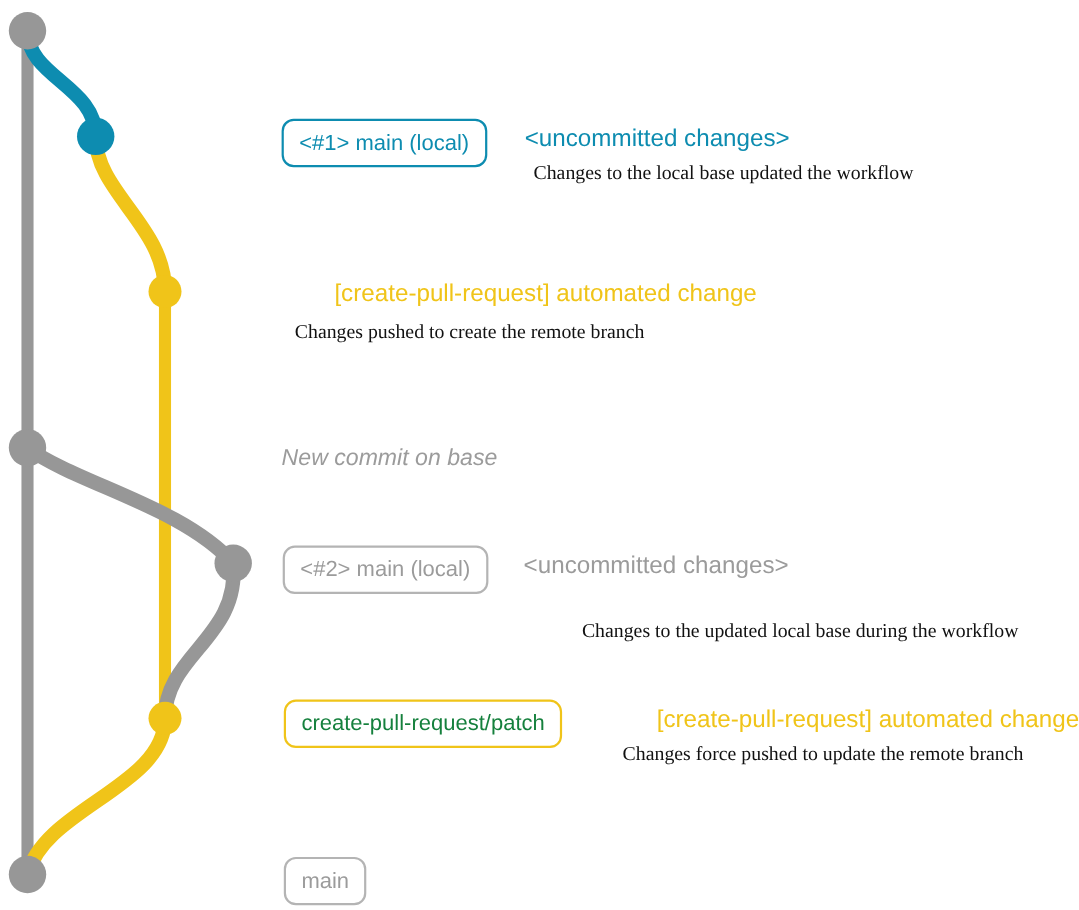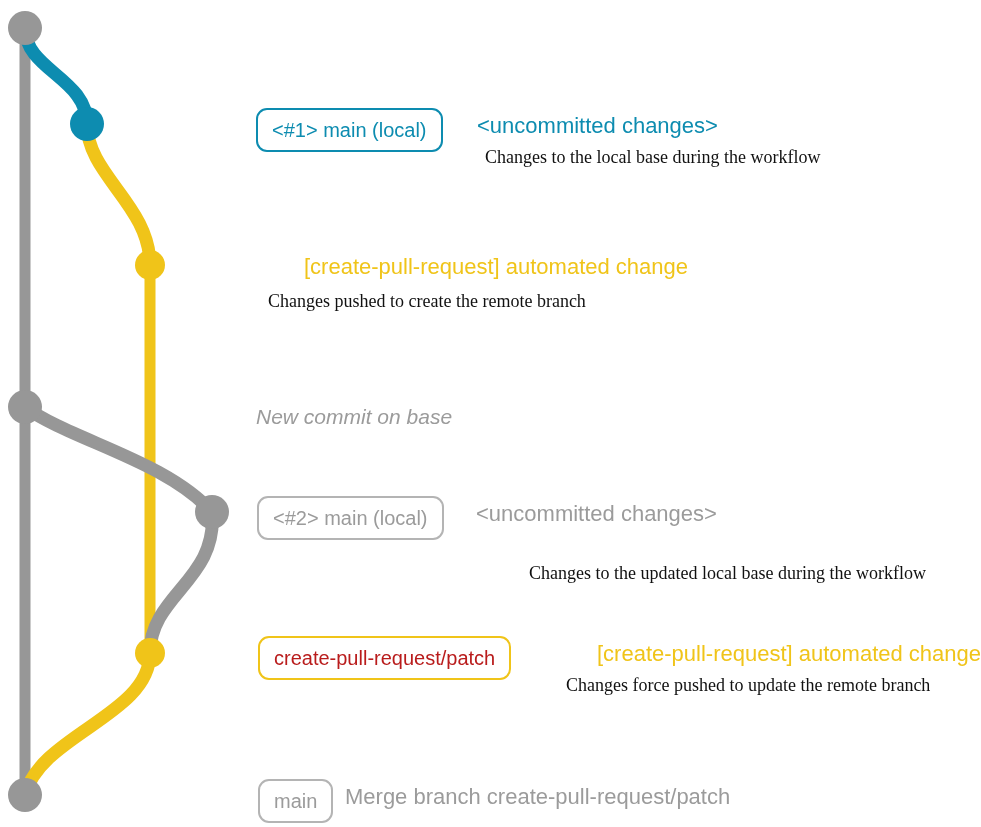--- a/index.html
+++ b/index.html
@@ -48,21 +48,21 @@
     border-radius: 11px;
     font-family: "Liberation Sans", sans-serif;
     font-size: 20px;
     line-height: 1;
     white-space: nowrap;
     background: transparent;
     cursor: default;
   }
   .badge.teal   { color: #0d8cb0; border-color: #0d8cb0; }
   .badge.gray   { color: #9b9b9b; border-color: #b4b4b4; }
-  .badge.yellow { color: #b91c1c; border-color: #f0c419; }
+  .badge.yellow { color: #15803d; border-color: #f0c419; }
 
   
   .subject {
     position: absolute;
     white-space: nowrap;
     font-family: "Liberation Sans", sans-serif;
     font-size: 22px;
     line-height: 1;
   }
   .subject.teal   { color: #0d8cb0; }
@@ -104,31 +104,30 @@
     <circle cx="150" cy="265" r="15" fill="#f0c419"></circle>
     <circle cx="25" cy="407" r="17" fill="#979797"></circle>
     <circle cx="212" cy="512" r="17" fill="#979797"></circle>
     <circle cx="150" cy="653" r="15" fill="#f0c419"></circle>
     <circle cx="25" cy="795" r="17" fill="#979797"></circle>
   </svg>
 
 
   <div class="badge teal" style="left:256px; top:108px;">&lt;#1&gt; main (local)</div>
   <div class="subject teal" style="left:477px; top:115px;">&lt;uncommitted changes&gt;</div>
-  <div class="desc" style="left:485px; top:148px;">Changes to the local base during the workflow</div>
+  <div class="desc" style="left:485px; top:148px;">Changes to the local base updated the workflow</div>
 
   <div class="subject yellow" style="left:256px; top:256px;">[create-pull-request] automated change</div>
   <div class="desc" style="left:268px; top:292px;">Changes pushed to create the remote branch</div>
 
   <div class="plain-label" style="left:256px; top:406px;font-style:italic;">New commit on base</div>
 
   <div class="badge gray" style="left:257px; top:496px;">&lt;#2&gt; main (local)</div>
   <div class="subject gray" style="left:476px; top:503px;">&lt;uncommitted changes&gt;</div>
   <div class="desc" style="left:485px; top:564px;margin-left:44px;">Changes to the updated local base during the workflow</div>
 
   <div class="badge yellow" style="left:258px; top:636px;">create-pull-request/patch</div>
   <div class="subject yellow" style="left:549px; top:643px;">[create-pull-request] automated change</div>
   <div class="desc" style="left:566px; top:676px;">Changes force pushed to update the remote branch</div>
 
   <div class="badge gray" style="left:258px; top:779px;text-align:center;">main</div>
-  <div class="subject gray" style="left:345px; top:786px;">Merge branch create-pull-request/patch</div>
 
 </div>
 
 </body></html>

